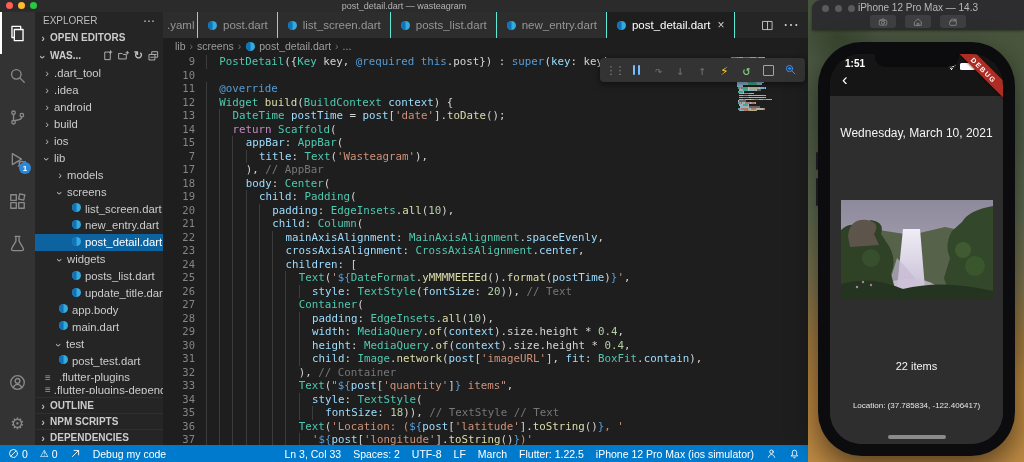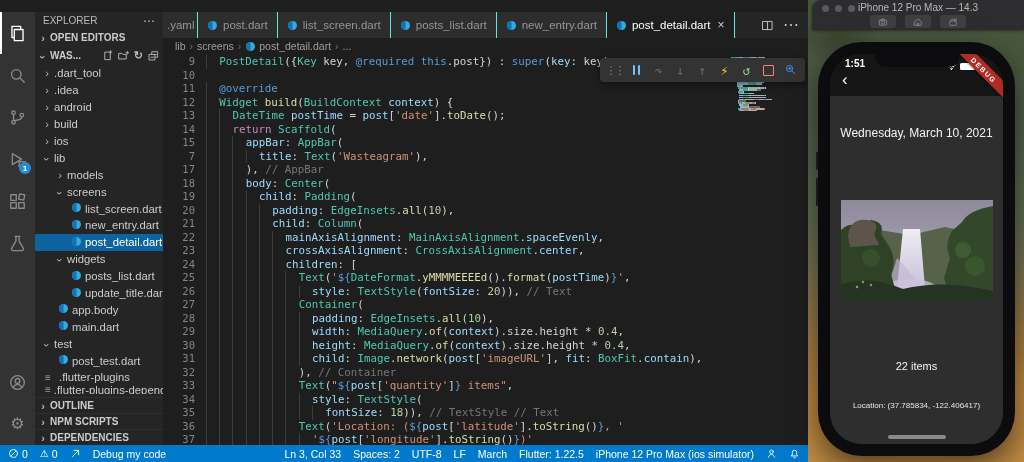--- a/index.html
+++ b/index.html
@@ -118,20 +118,28 @@
   .home-ind{position:absolute;bottom:5px;left:50%;transform:translateX(-50%);width:58px;height:4px;border-radius:2px;background:#8b8b8b;cursor:pointer}
 </style>
 </head>
 <body>
 
 <div id="root">
 
   <div class="wallpaper"></div>
 
   <div class="vscode">
+    <div class="titlebar">
+      <div class="tlights">
+        <i style="background:#ff5f57"></i>
+        <i style="background:#febc2e"></i>
+        <i style="background:#28c840"></i>
+      </div>
+      <span class="wt">post_detail.dart — wasteagram</span>
+    </div>
 
     <div class="mainrow">
       <div class="activitybar">
         <div class="ab-top" id="ab-top">
             <div class="ab-ic active">
               <span class="ic">
                 <svg viewBox="0 0 24 24" width="16" height="16" fill="none" stroke="currentColor" stroke-width="1.7" stroke-linecap="round" stroke-linejoin="round">
                   <path d="M8 7h11v14H8z"></path>
                   <path d="M16 7V3H5v14h3"></path>
                 </svg>
@@ -318,21 +326,21 @@
                 </svg></span>
               <span class="t-label">app.body</span>
             </div>
             <div class="t-row" style="padding-left: 21px;">
               <span class="t-fileic"><svg viewBox="0 0 16 16" width="11" height="11">
                   <circle cx="8" cy="8" r="6.5" fill="#35aadc"></circle>
                   <path d="M8 1.5a6.5 6.5 0 0 0 0 13z" fill="#1173b6"></path>
                 </svg></span>
               <span class="t-label">main.dart</span>
             </div>
-            <div class="t-row" style="padding-left: 8px;">
+            <div class="t-row" style="padding-left: 20px;">
               <span class="chev exp">›</span>
               <span class="t-label">test</span>
             </div>
             <div class="t-row" style="padding-left: 21px;">
               <span class="t-fileic"><svg viewBox="0 0 16 16" width="11" height="11">
                   <circle cx="8" cy="8" r="6.5" fill="#35aadc"></circle>
                   <path d="M8 1.5a6.5 6.5 0 0 0 0 13z" fill="#1173b6"></path>
                 </svg></span>
               <span class="t-label">post_test.dart</span>
             </div>

